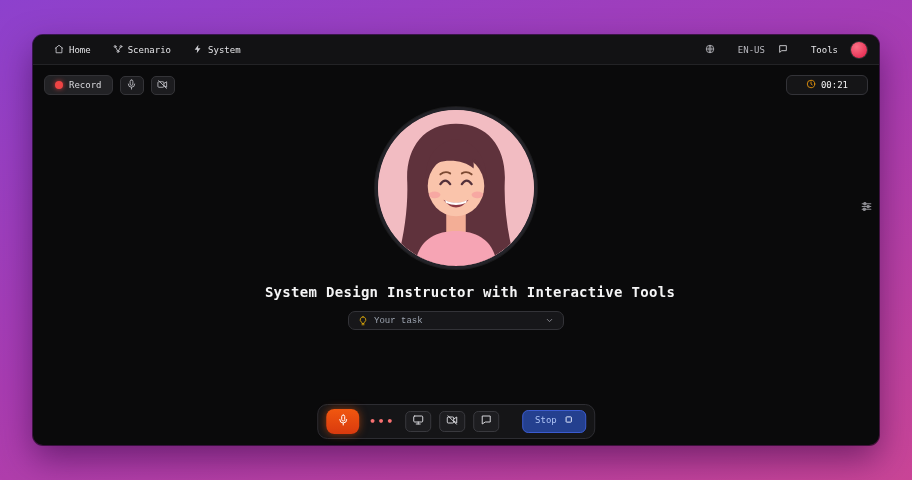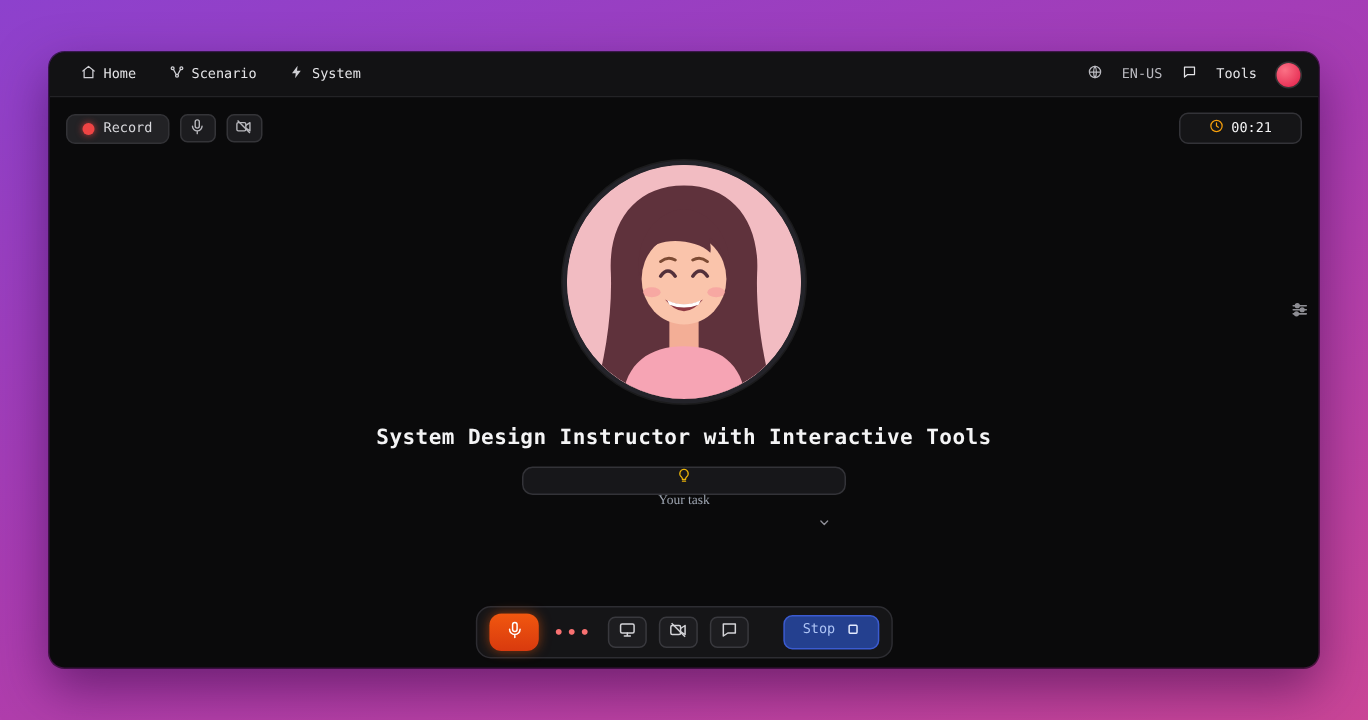--- a/index.html
+++ b/index.html
@@ -20,21 +20,21 @@
     padding:0 12px; background:#121214; border-bottom:1px solid #232326;
     border-radius:10px 10px 0 0;
   }
   .nav-item {
     display:inline-flex; align-items:center; gap:5px; padding:4px 9px;
     border-radius:6px; color:#e4e4e7; font-size:9px; cursor:pointer;
     background:transparent; border:none; font-family:inherit;
   }
   .nav-item svg { width:10px; height:10px; color:#cfcfd4; }
   .nav-right { margin-left:auto; display:flex; align-items:center; gap:13px; }
-  .nav-meta { display:inline-flex; align-items:center; gap:13px; color:#b9b9bf; font-size:9px; cursor:pointer; }
+  .nav-meta { display:inline-flex; align-items:center; gap:23px; color:#b9b9bf; font-size:9px; cursor:pointer; }
   .nav-meta svg { width:10px; height:10px; }
   .user-avatar {
     width:16px; height:16px; border-radius:50%;
     background:radial-gradient(circle at 35% 30%, #fb7185, #e11d48);
     box-shadow:0 0 0 1px rgba(255,255,255,.15); cursor:pointer;
   }
   
   .toolbar { display:flex; align-items:center; gap:7px; padding:10px 11px 0 11px; }
   .record-btn {
     display:inline-flex; align-items:center; gap:6px; padding:4px 10px;
@@ -55,28 +55,28 @@
   .timer svg { width:10px; height:10px; color:#f59e0b; }
   
   .avatar-wrap {
     position:absolute; left:50%; top:72px; transform:translateX(-50%);
     width:162px; height:162px; border-radius:50%;
     border:3px solid #232329; box-shadow:0 0 0 1px rgba(255,255,255,.07);
     overflow:hidden; background:#f2bcc2;
   }
   .avatar-wrap svg { display:block; width:100%; height:100%; }
   .stage-title {
-    position:absolute; top:249px; left:0; width:100%; text-align:center;
+    position:absolute; top:249px; left:14px; width:100%; text-align:center;
     color:#f4f4f5; font-size:14px; font-weight:bold; letter-spacing:.3px;
   }
   .task-pill {
     position:absolute; top:276px; left:50%; transform:translateX(-50%);
     width:216px; height:19px; display:flex; align-items:center; gap:6px;
     padding:0 9px; background:#17171a; border:1px solid #333338;
-    border-radius:7px; color:#9ca3af; font-size:9px; cursor:pointer; font-family:Liberation Serif, serif;flex-direction:column;
+    border-radius:7px; color:#9ca3af; font-size:9px; cursor:pointer; font-family:Liberation Mono, monospace;
   }
   .task-pill .bulb { width:10px; height:10px; color:#eab308; }
   .task-pill .chev { margin-left:auto; width:9px; height:9px; color:#8e8e96; }
   .side-handle { position:absolute; right:6px; top:165px; color:#8e8e94; cursor:pointer; background:none; border:none; }
   .side-handle svg { width:13px; height:13px; }
   
   .control-bar {
     position:absolute; left:50%; bottom:6px; transform:translateX(-50%);
     display:flex; align-items:center; gap:8px; height:35px;
     padding:5px 8px; background:#151517; border:1px solid #2d2d32; border-radius:10px;

